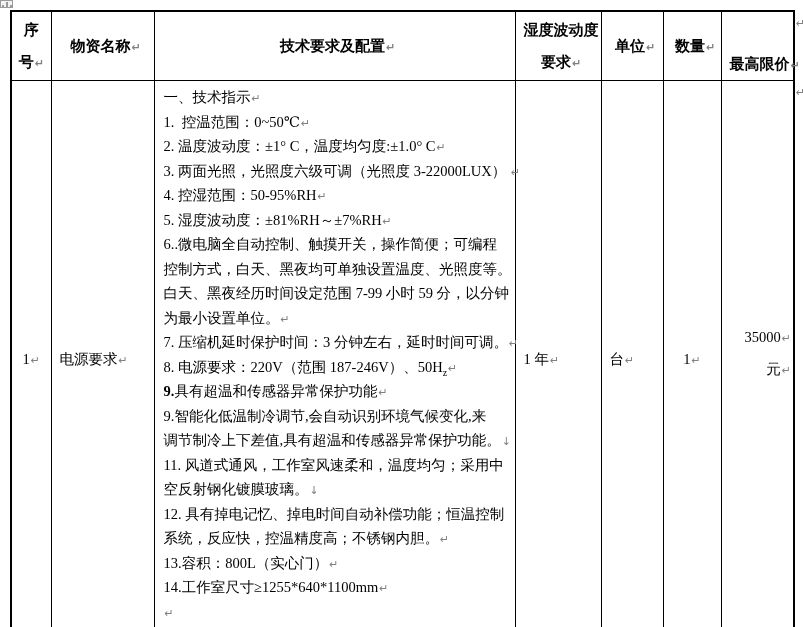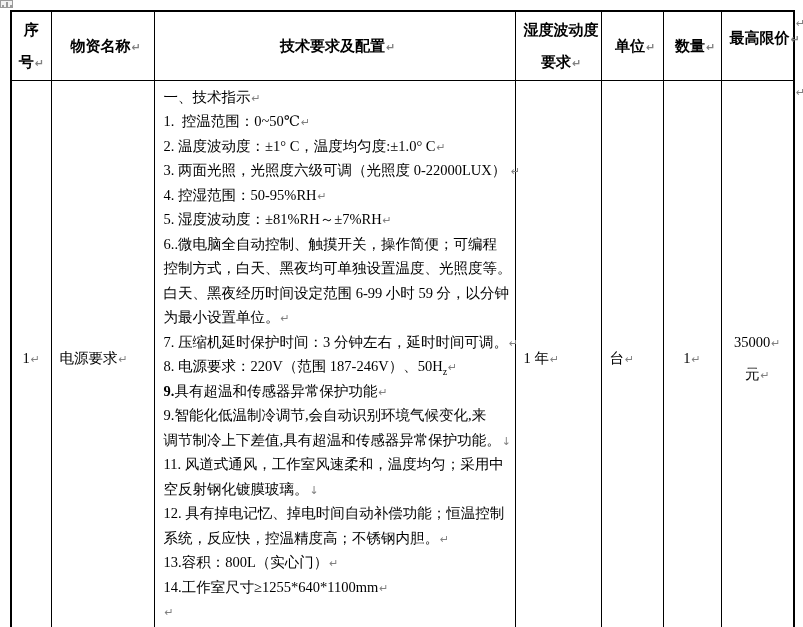--- a/index.html
+++ b/index.html
@@ -45,29 +45,29 @@
   tr.hrow { height: 69px; }
   tr.brow { height: 540px; }
 
   .cell { padding: 0 2px 0 8px; }
   .hdr  { font-weight: bold; font-size: 15px; }
   .hdr .tline { line-height: 32px; height: 32px; white-space: pre; }
   .cell .tline { white-space: pre; }
 
   .c-center .cell { text-align: center; padding-left: 2px; }
   .v-top { vertical-align: top; }
-  .pad-top { padding-top: 10px; }
+  .pad-top { padding-top: 10px; margin-top: 26px; }
 
   .body-txt { font-size: 14.5px; }
   .body-txt .tline { line-height: 30px; height: 30px; }
 
   .tech { padding: 4px 4px 12px 9px; font-size: 14.5px; }
   .tech .tline { line-height: 24.5px; height: 24.5px; white-space: pre; }
 
-  .price .tline { line-height: 32px; height: 32px; }
+  .price .tline { line-height: 20px; height: 32px; text-align: right; }
 
   .pm {
     color: #808080;
     font-size: 11px;
     font-family: "DejaVu Sans", sans-serif;
     margin-left: 1px;
   }
   .bld { font-weight: bold; }
   sub.unitsub { font-size: 10px; }
 
@@ -145,26 +145,26 @@
         <td class="body-txt">
           <div class="cell">
               <div class="tline"><span>电源要求</span><span class="pm">↵</span></div>
             </div>
         </td>
         <td class="v-top">
           <div class="tech">
               <div class="tline"><span>一、技术指示</span><span class="pm">↵</span></div>
               <div class="tline"><span>1.  控温范围：0~50℃</span><span class="pm">↵</span></div>
               <div class="tline"><span>2. 温度波动度：±1° C，温度均匀度:±1.0° C</span><span class="pm">↵</span></div>
-              <div class="tline"><span>3. 两面光照，光照度六级可调（光照度 0-22000LUX） </span><span class="pm">↵</span></div>
+              <div class="tline"><span>3. 两面光照，光照度六级可调（光照度 3-22000LUX） </span><span class="pm">↵</span></div>
               <div class="tline"><span>4. 控湿范围：50-95%RH</span><span class="pm">↵</span></div>
               <div class="tline"><span>5. 湿度波动度：±81%RH～±7%RH</span><span class="pm">↵</span></div>
               <div class="tline"><span>6..微电脑全自动控制、触摸开关，操作简便；可编程</span></div>
               <div class="tline"><span>控制方式，白天、黑夜均可单独设置温度、光照度等。</span></div>
-              <div class="tline"><span>白天、黑夜经历时间设定范围 6-99 小时 59 分，以分钟</span></div>
+              <div class="tline"><span>白天、黑夜经历时间设定范围 7-99 小时 59 分，以分钟</span></div>
               <div class="tline"><span>为最小设置单位。</span><span class="pm">↵</span></div>
               <div class="tline"><span>7. 压缩机延时保护时间：3 分钟左右，延时时间可调。</span><span class="pm">↵</span></div>
               <div class="tline"><span>8. 电源要求：220V（范围 187-246V）、50H</span><sub class="unitsub">z</sub><span class="pm">↵</span></div>
               <div class="tline"><span class="bld">9.</span><span>具有超温和传感器异常保护功能</span><span class="pm">↵</span></div>
               <div class="tline"><span>9.智能化低温制冷调节,会自动识别环境气候变化,来</span></div>
               <div class="tline"><span>调节制冷上下差值,具有超温和传感器异常保护功能。</span><span class="pm">↓</span></div>
               <div class="tline"><span>11. 风道式通风，工作室风速柔和，温度均匀；采用中</span></div>
               <div class="tline"><span>空反射钢化镀膜玻璃。</span><span class="pm">↓</span></div>
               <div class="tline"><span>12. 具有掉电记忆、掉电时间自动补偿功能；恒温控制</span></div>
               <div class="tline"><span>系统，反应快，控温精度高；不锈钢内胆。</span><span class="pm">↵</span></div>

